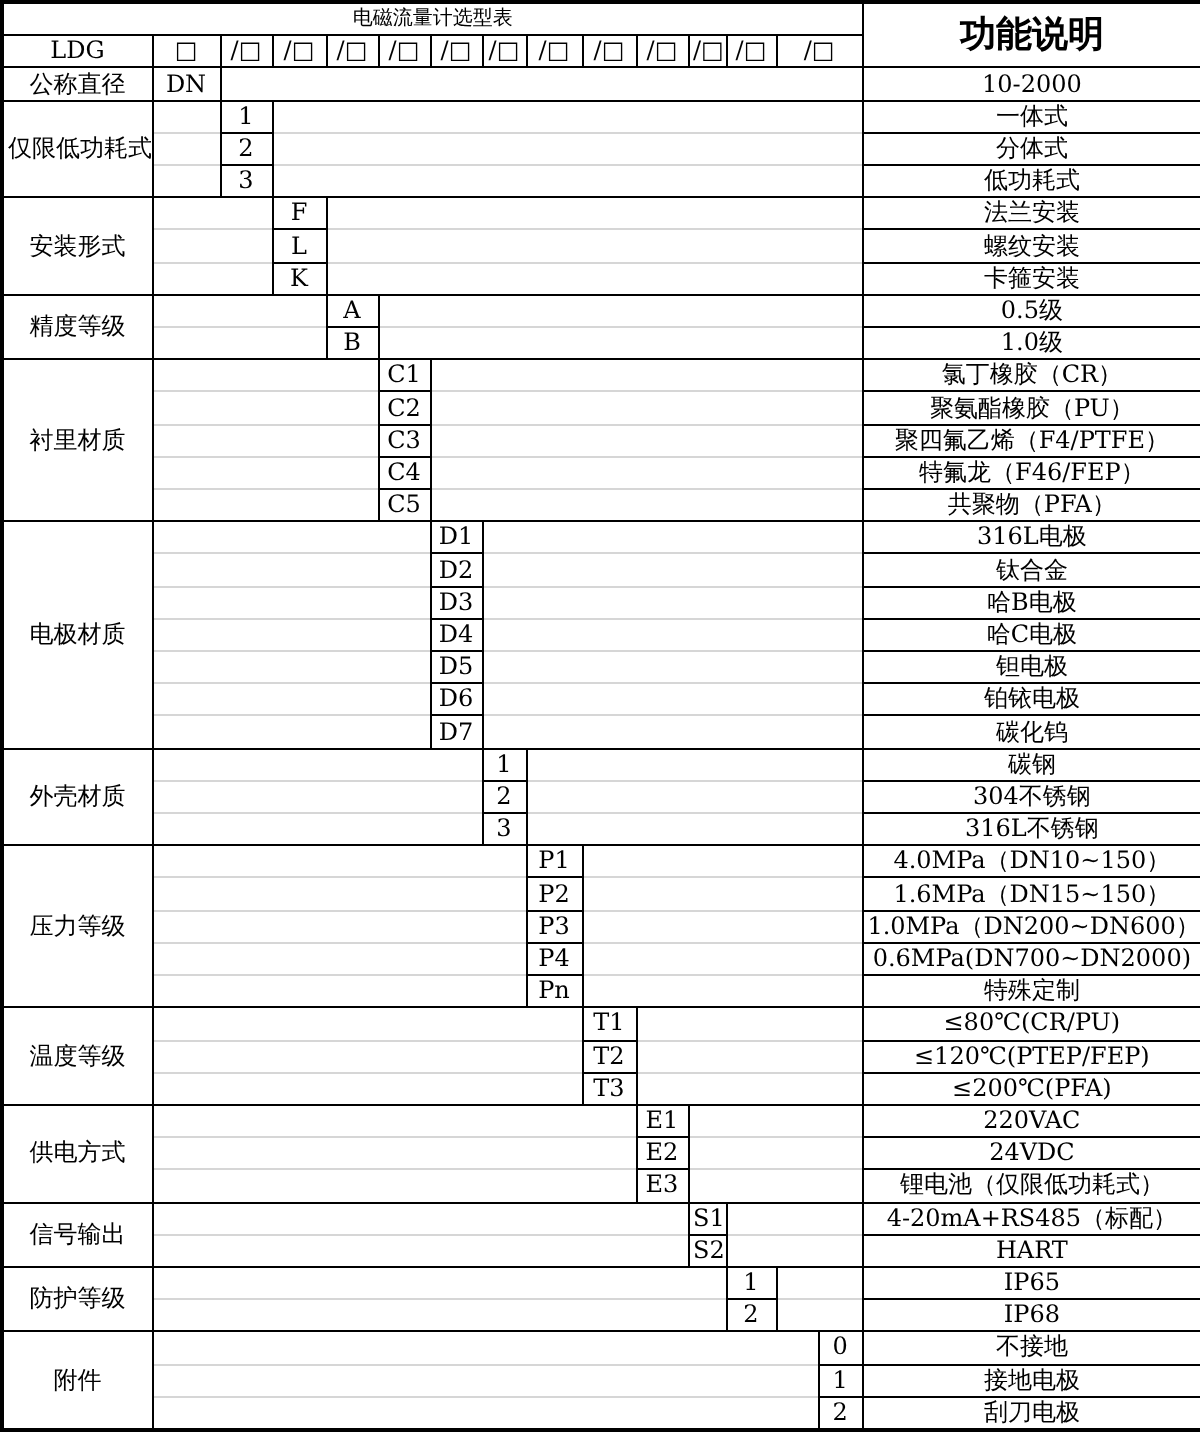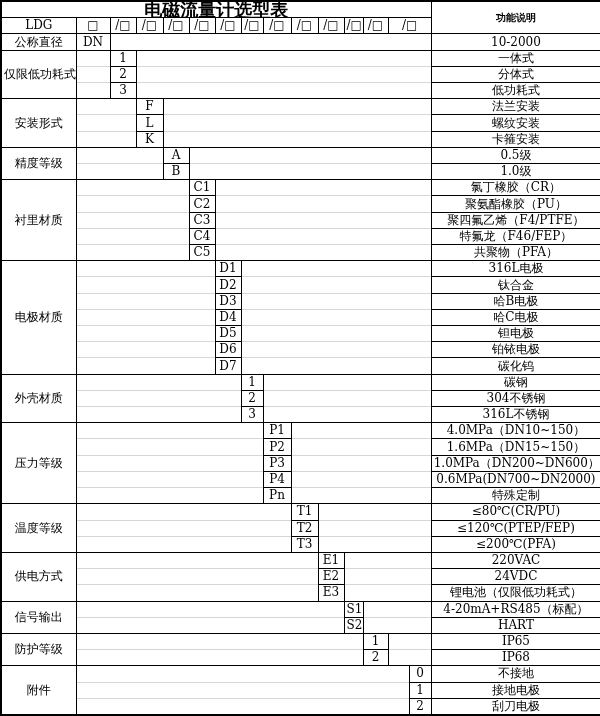--- a/index.html
+++ b/index.html
@@ -18,22 +18,22 @@
     overflow:hidden;
     white-space:nowrap;
     text-align:center;
     vertical-align:middle;
   }
   
   .bx{border:1px solid #000;}
   
   .f{border-top:1px solid #d6d6d6;}
   .gt{border-top:1px solid #000;}
-  .title{font-weight:bold;font-size:18px;}
-  .fn{font-weight:bold;font-size:10px;}
+  .title{font-weight:normal;font-size:10px;}
+  .fn{font-weight:bold;font-size:18px;}
   .al{text-align:left;margin-top:32px;}
   .ldg{text-align:left;padding-left:8px;margin-left:32px;}
 </style>
 </head>
 <body>
 
 <table id="sel-table">
     <colgroup>
       <col style="width: 75px;">
       <col style="width: 34px;">

